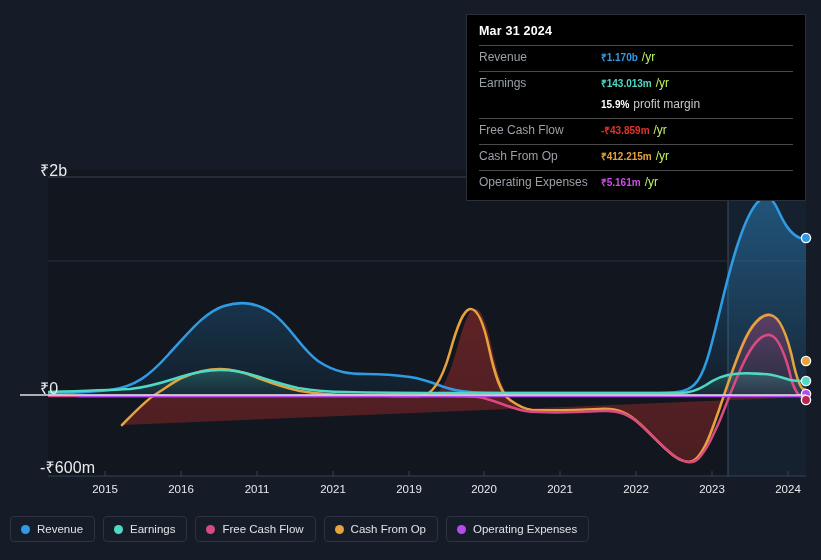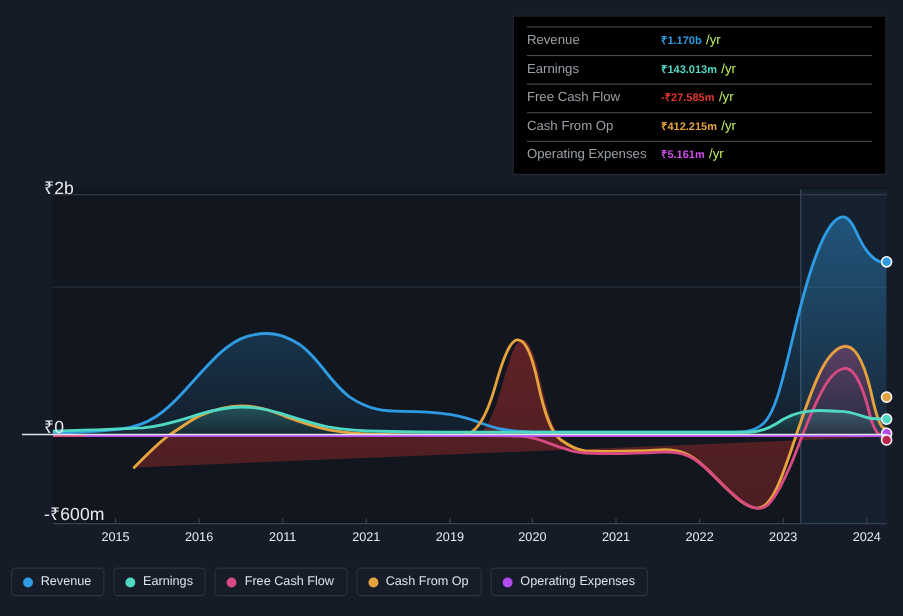--- a/index.html
+++ b/index.html
@@ -335,37 +335,43 @@
   <div class="x-label" style="left:257px">2011</div>
   <div class="x-label" style="left:333px">2021</div>
   <div class="x-label" style="left:409px">2019</div>
   <div class="x-label" style="left:484px">2020</div>
   <div class="x-label" style="left:560px">2021</div>
   <div class="x-label" style="left:636px">2022</div>
   <div class="x-label" style="left:712px">2023</div>
   <div class="x-label" style="left:788px">2024</div>
 
   <div id="tooltip">
+    <div id="tooltip-date">Mar 31 2024</div>
 
     <div class="tt-row">
       <span class="tt-label">Revenue</span>
       <span class="tt-val" style="color:#2f9be3">₹1.170b</span>
       <span class="tt-unit">/yr</span>
     </div>
 
     <div class="tt-row">
       <span class="tt-label">Earnings</span>
       <span class="tt-val" style="color:#4fd8c3">₹143.013m</span>
       <span class="tt-unit">/yr</span>
     </div>
 
+    <div class="tt-row noline">
+      <span class="tt-label"></span>
+      <span class="tt-val" style="color:#ffffff">15.9%</span>
+      <span class="tt-sub">profit margin</span>
+    </div>
 
     <div class="tt-row">
       <span class="tt-label">Free Cash Flow</span>
-      <span class="tt-val" style="color:#e0352b">-₹27.585m</span>
+      <span class="tt-val" style="color:#e0352b">-₹43.859m</span>
       <span class="tt-unit">/yr</span>
     </div>
 
     <div class="tt-row">
       <span class="tt-label">Cash From Op</span>
       <span class="tt-val" style="color:#e5a33e">₹412.215m</span>
       <span class="tt-unit">/yr</span>
     </div>
 
     <div class="tt-row">

